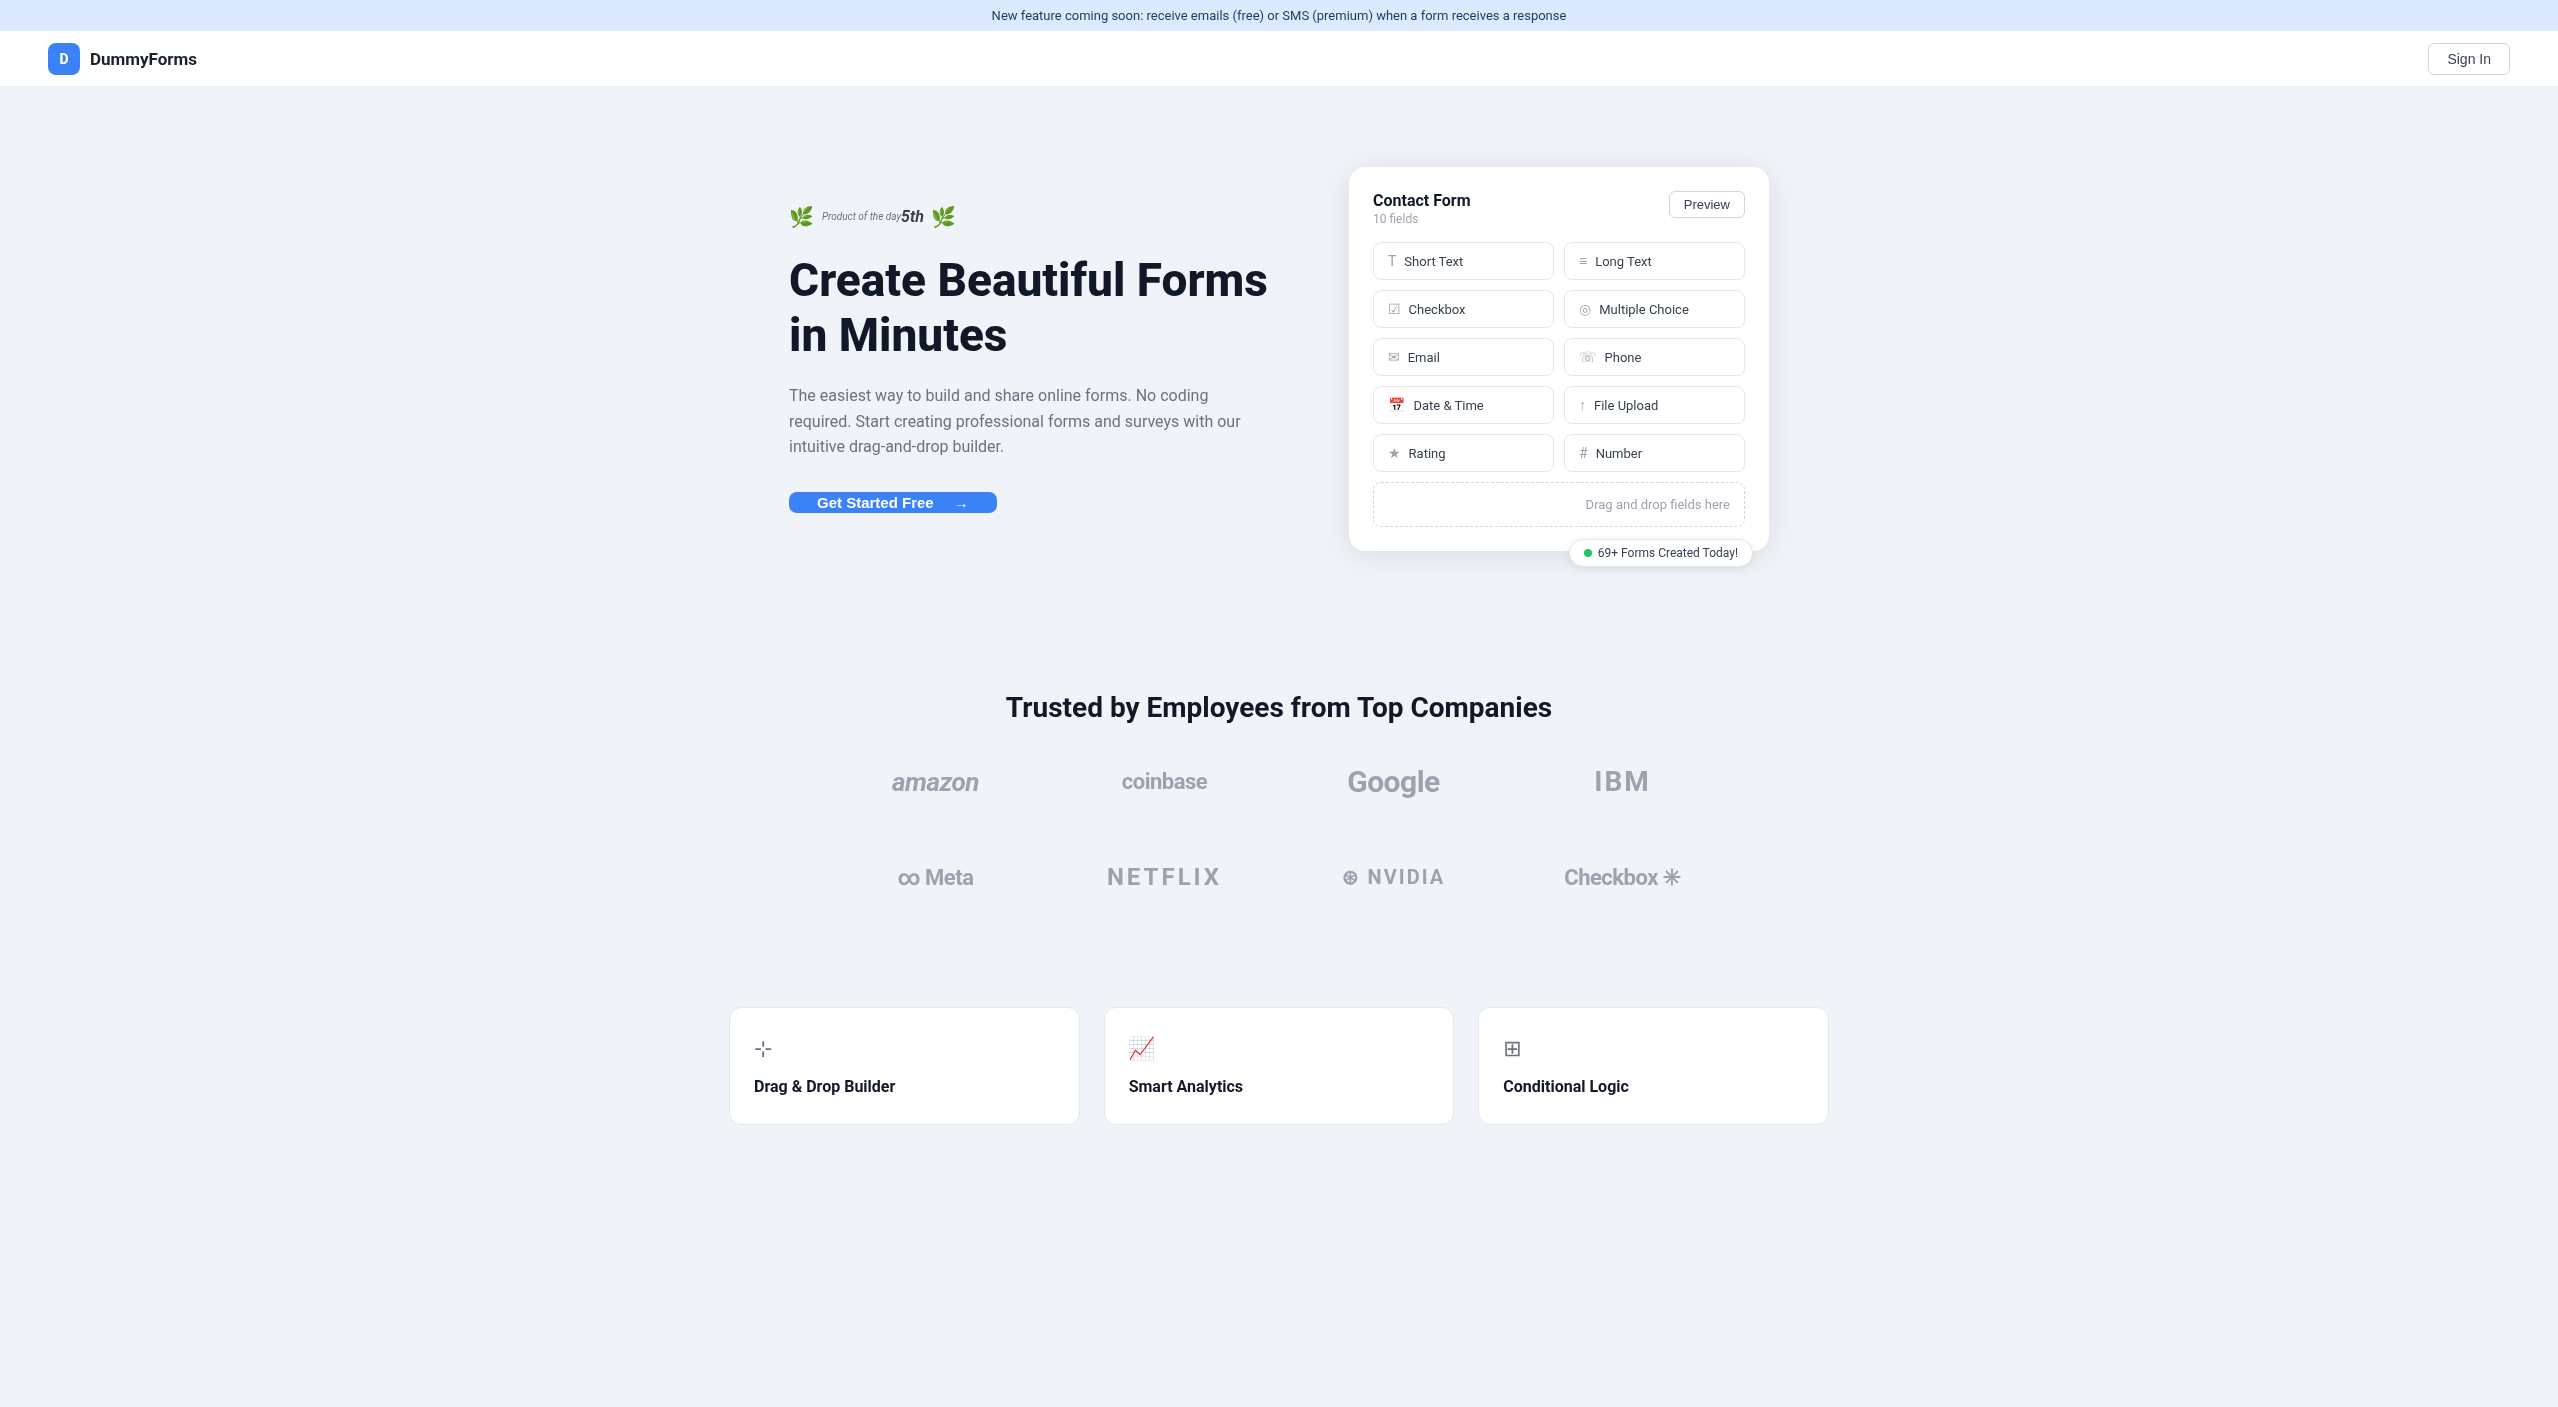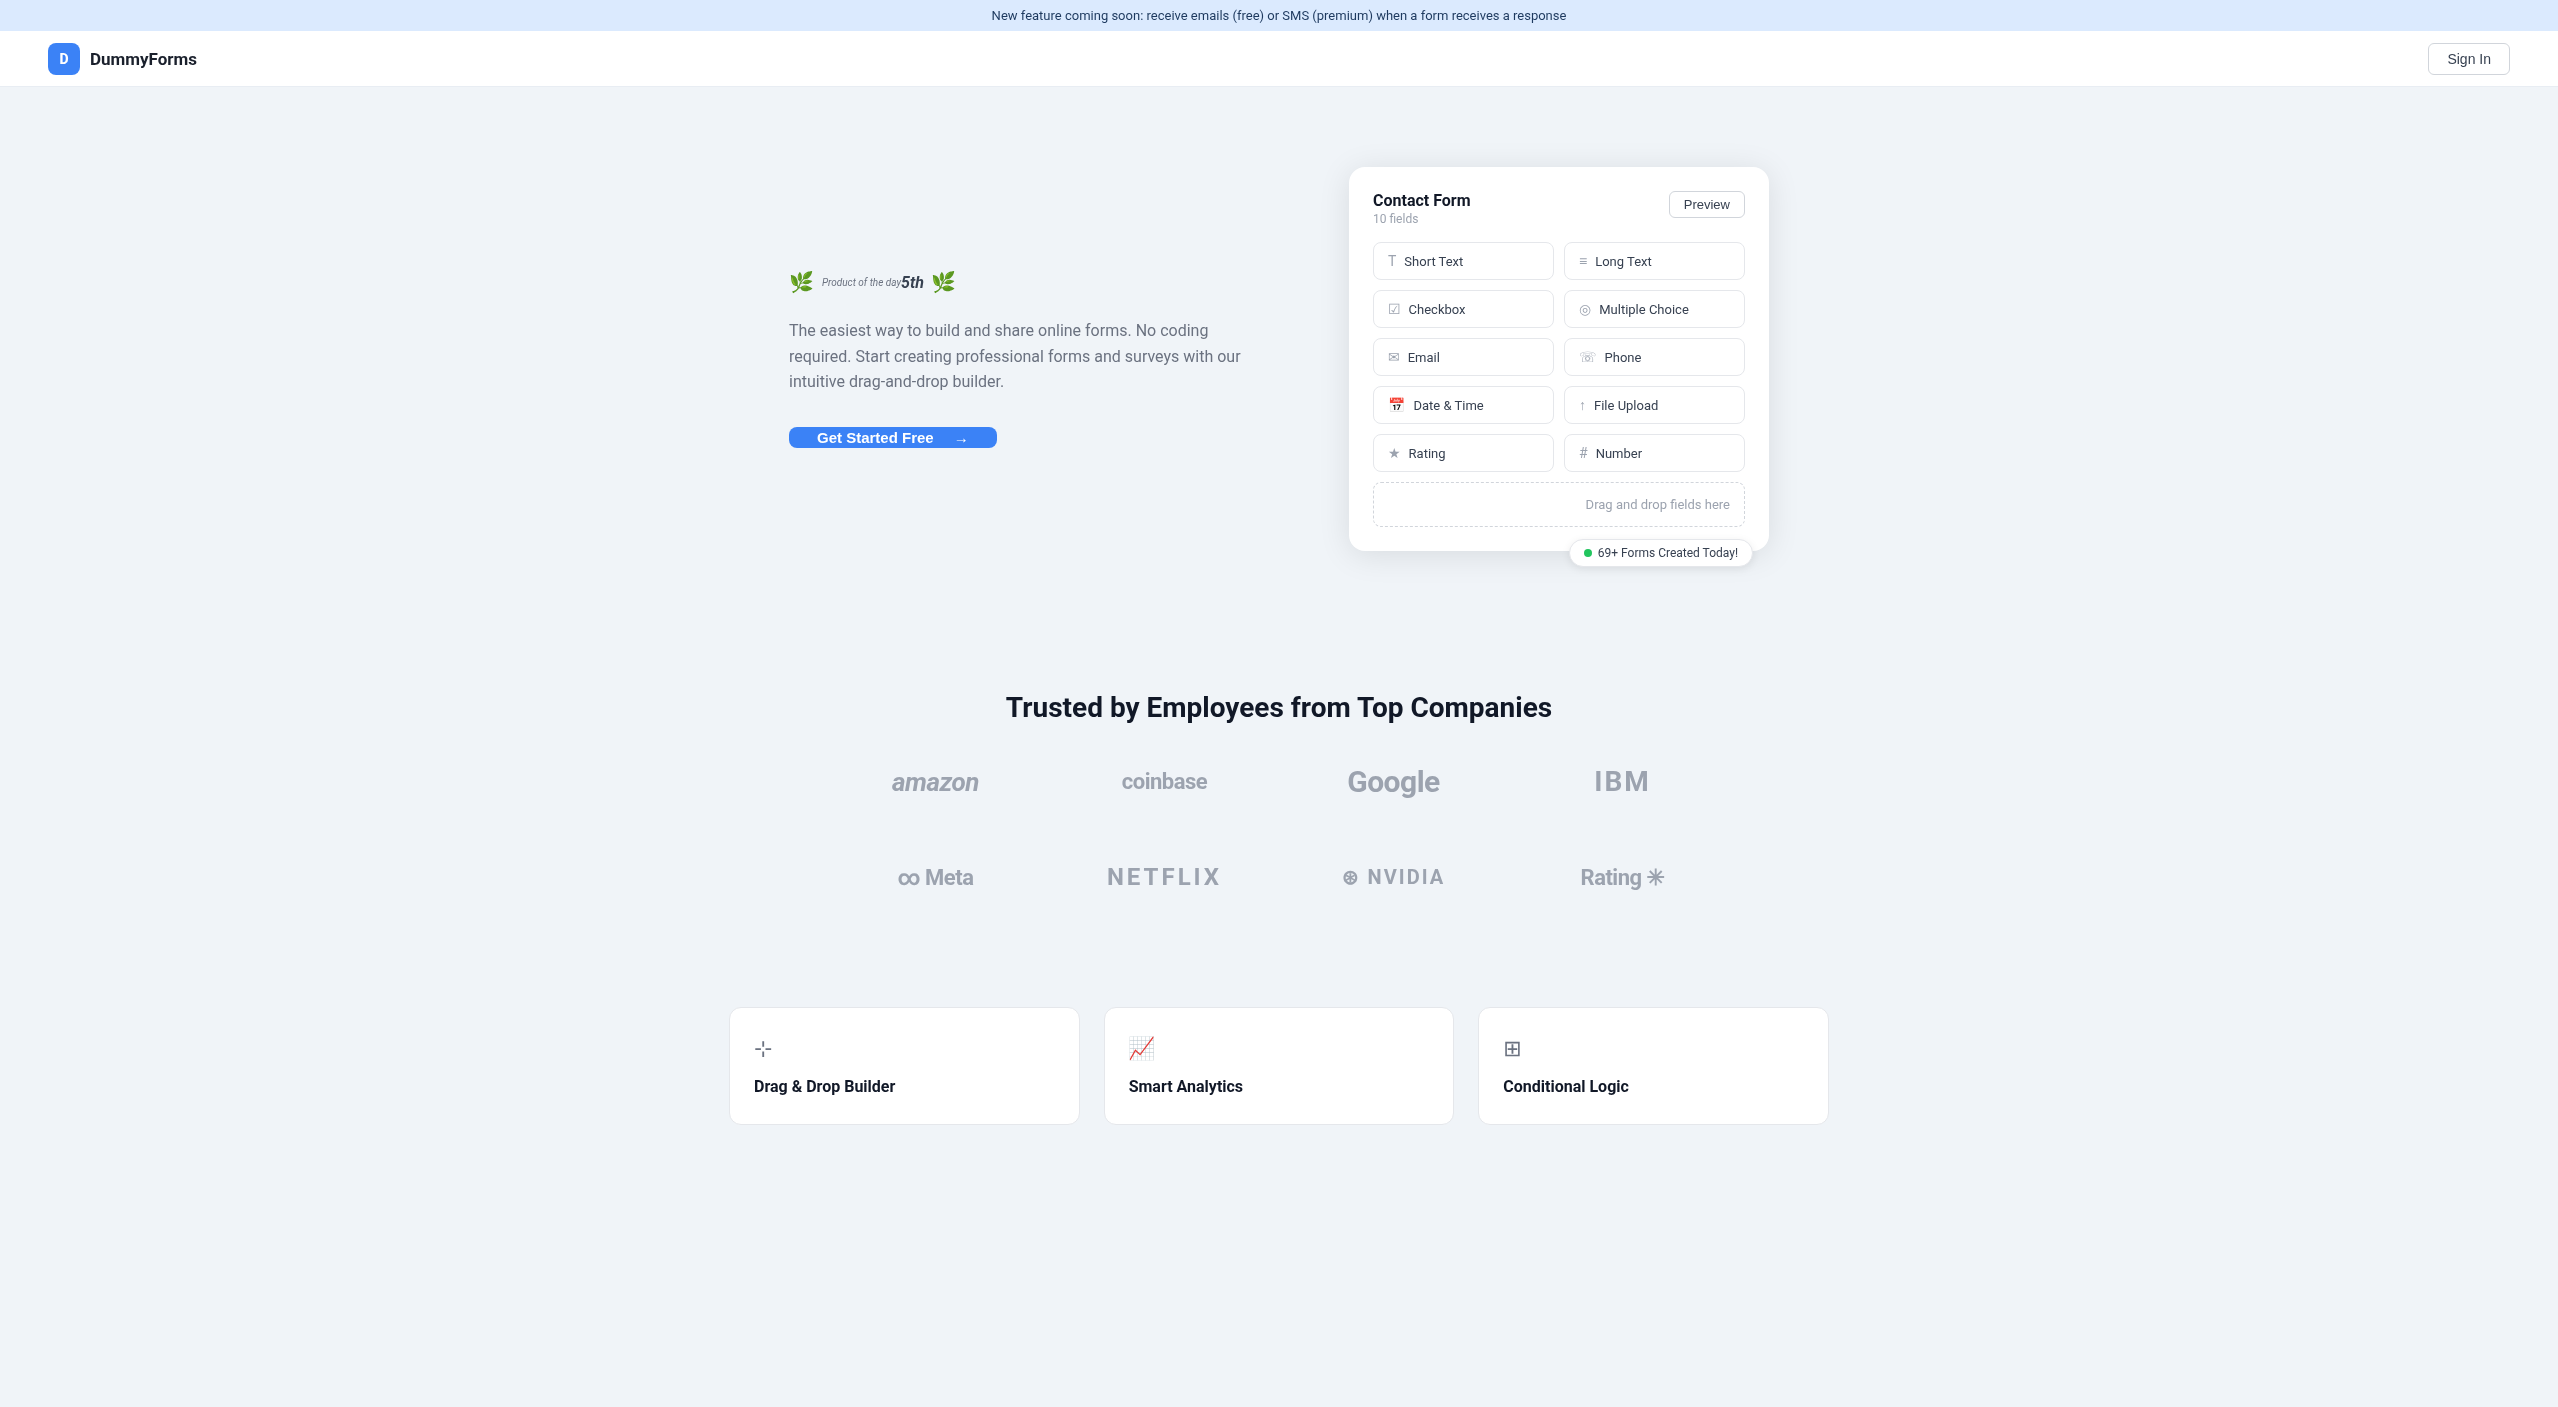--- a/index.html
+++ b/index.html
@@ -271,20 +271,21 @@
     
     <div class="product-of-day">
       <span class="laurel">🌿</span>
       <div class="product-of-day-text">
         <span class="product-of-day-label">Product of the day</span>
         <span class="product-of-day-rank">5th</span>
       </div>
       <span class="laurel">🌿</span>
     </div>
 
+    <h1 class="hero-title">Create Beautiful Forms in Minutes</h1>
     <p class="hero-desc">The easiest way to build and share online forms. No coding required. Start creating professional forms and surveys with our intuitive drag-and-drop builder.</p>
     <button class="get-started-btn">
       <span>Get Started Free</span>
       <span>→</span>
     </button>
   </div>
 
   <div class="hero-right">
     <div class="form-card">
       <div class="form-card-header">
@@ -378,21 +379,21 @@
     <div class="logo-item">
       <span class="logo-text logo-meta">∞ Meta</span>
     </div>
     <div class="logo-item">
       <span class="logo-text logo-netflix">NETFLIX</span>
     </div>
     <div class="logo-item">
       <span class="logo-text logo-nvidia">⊛ NVIDIA</span>
     </div>
     <div class="logo-item">
-      <span class="logo-text logo-walmart">Rating ✳</span>
+      <span class="logo-text logo-walmart">Checkbox ✳</span>
     </div>
   </div>
 </section>
 
 <section class="features-section">
   <div class="features-grid">
     <div class="feature-card">
       <div class="feature-icon">⊹</div>
       <div class="feature-title">Drag &amp; Drop Builder</div>
     </div>

